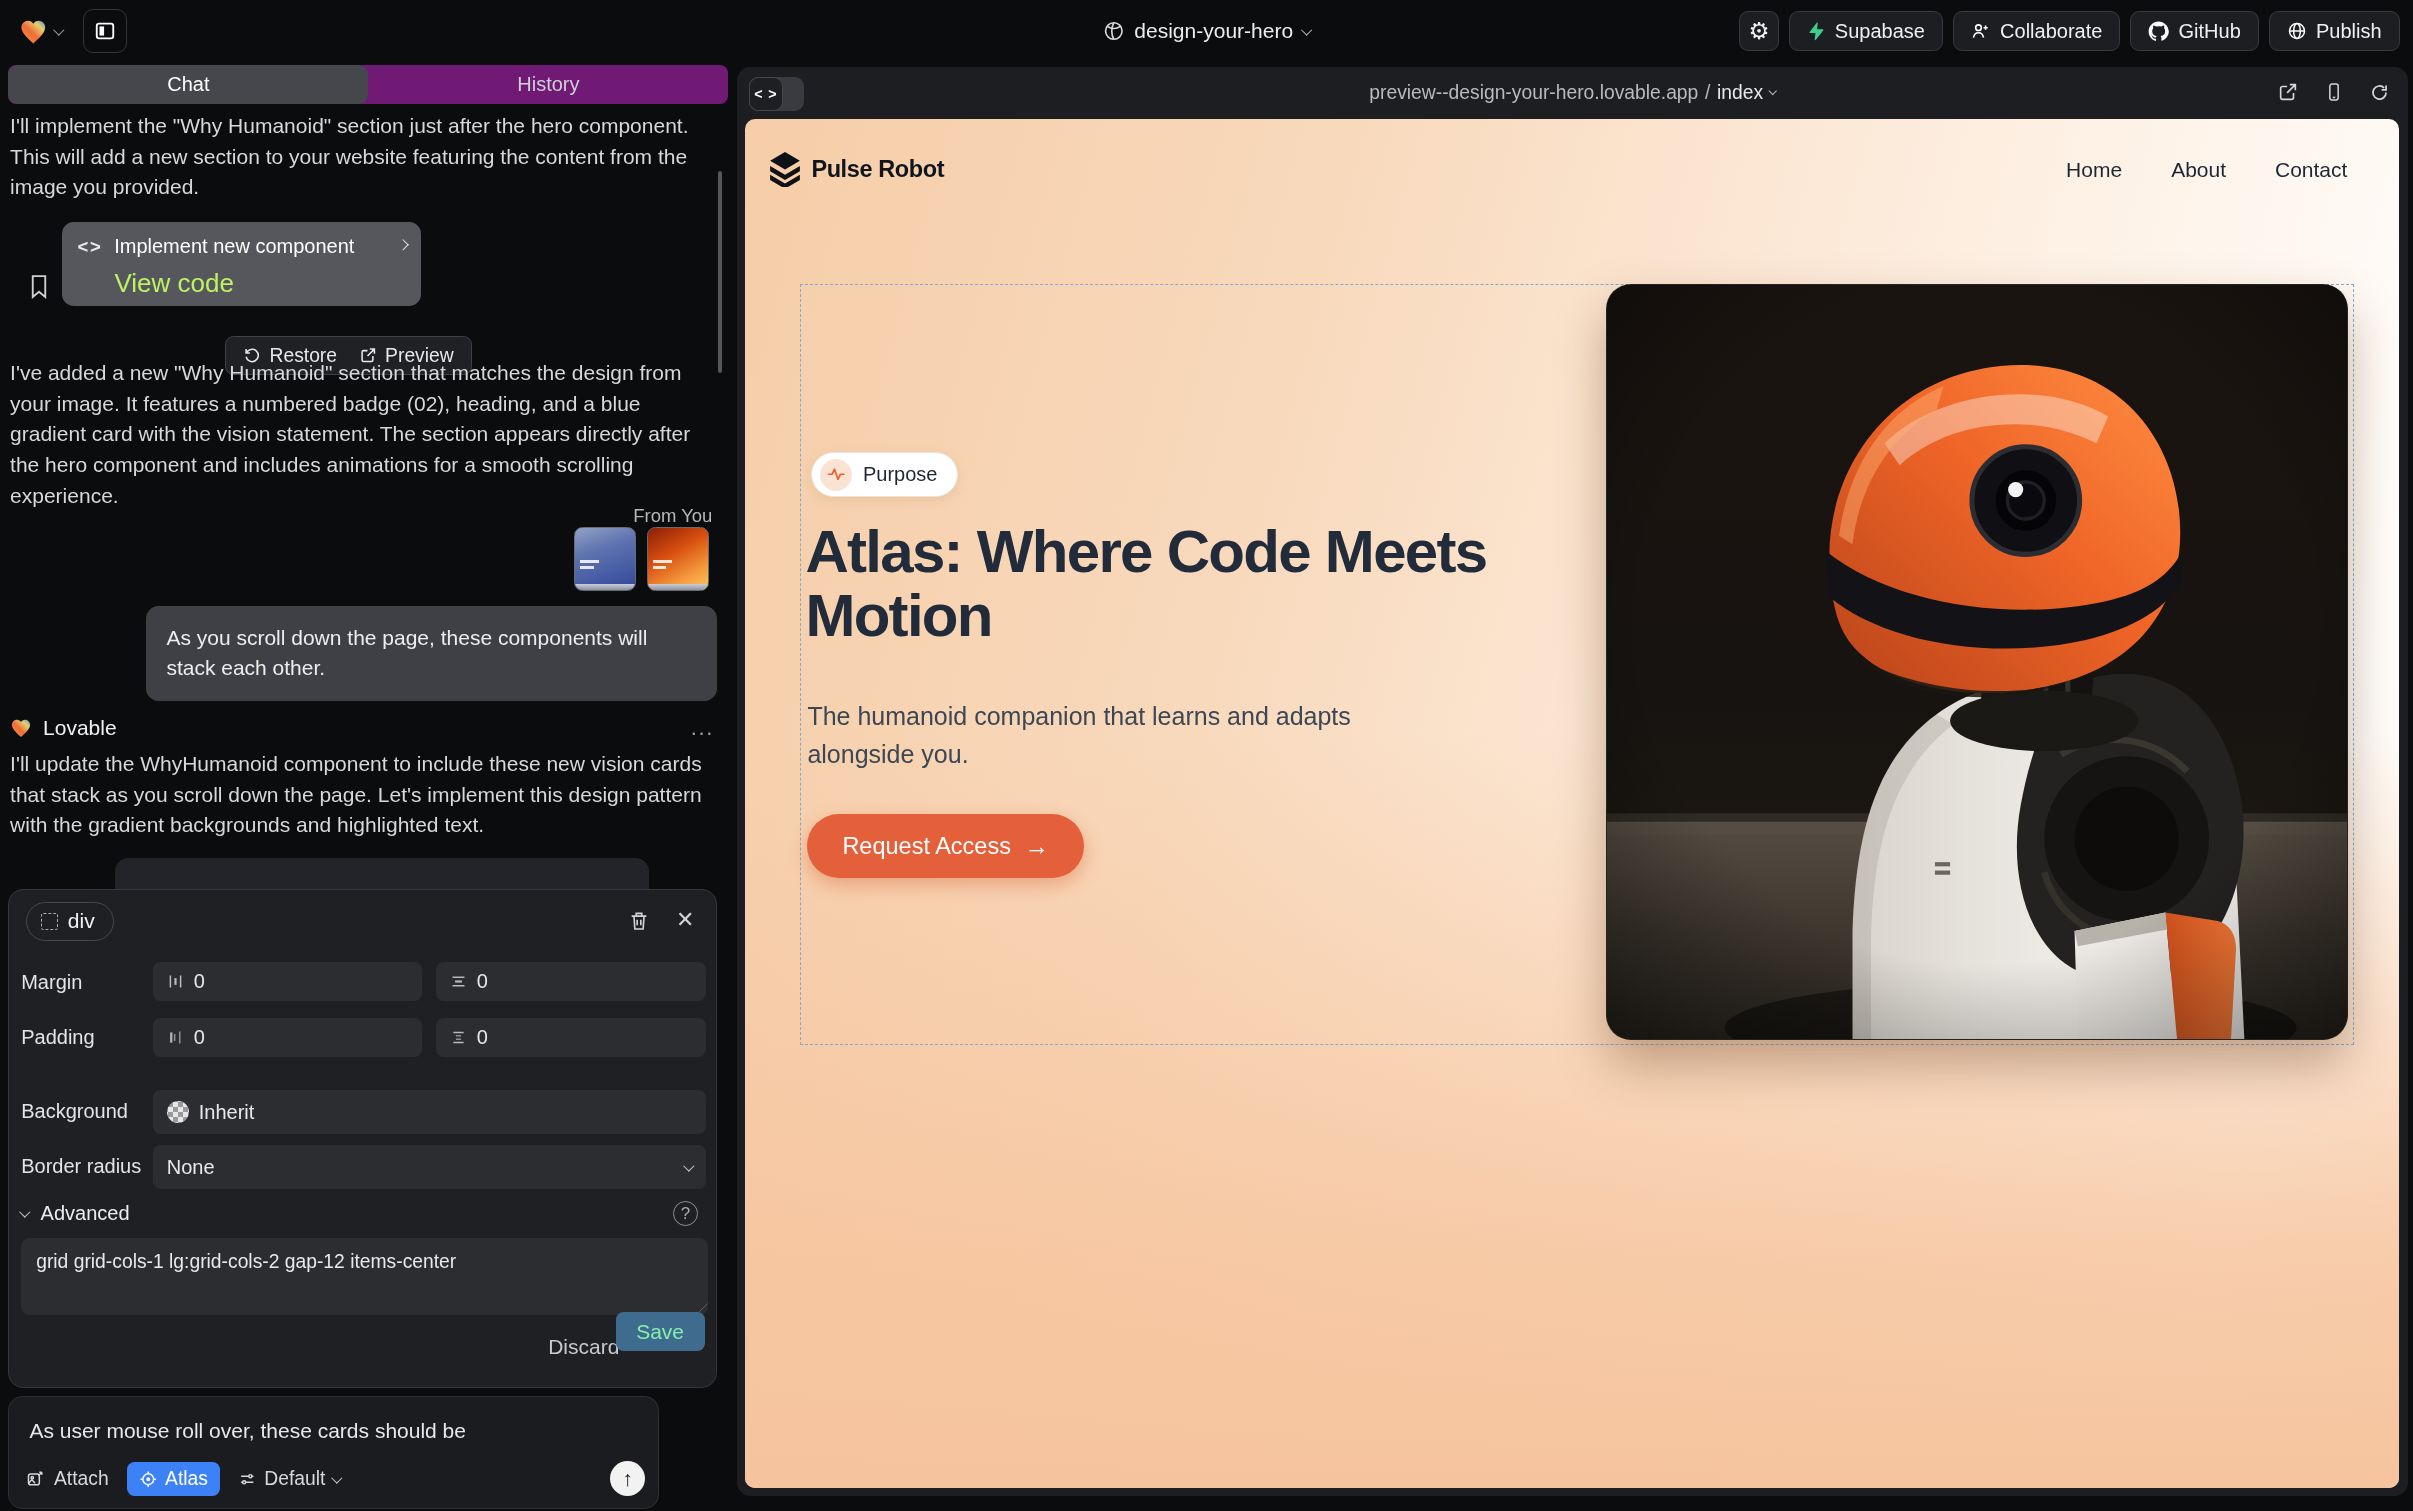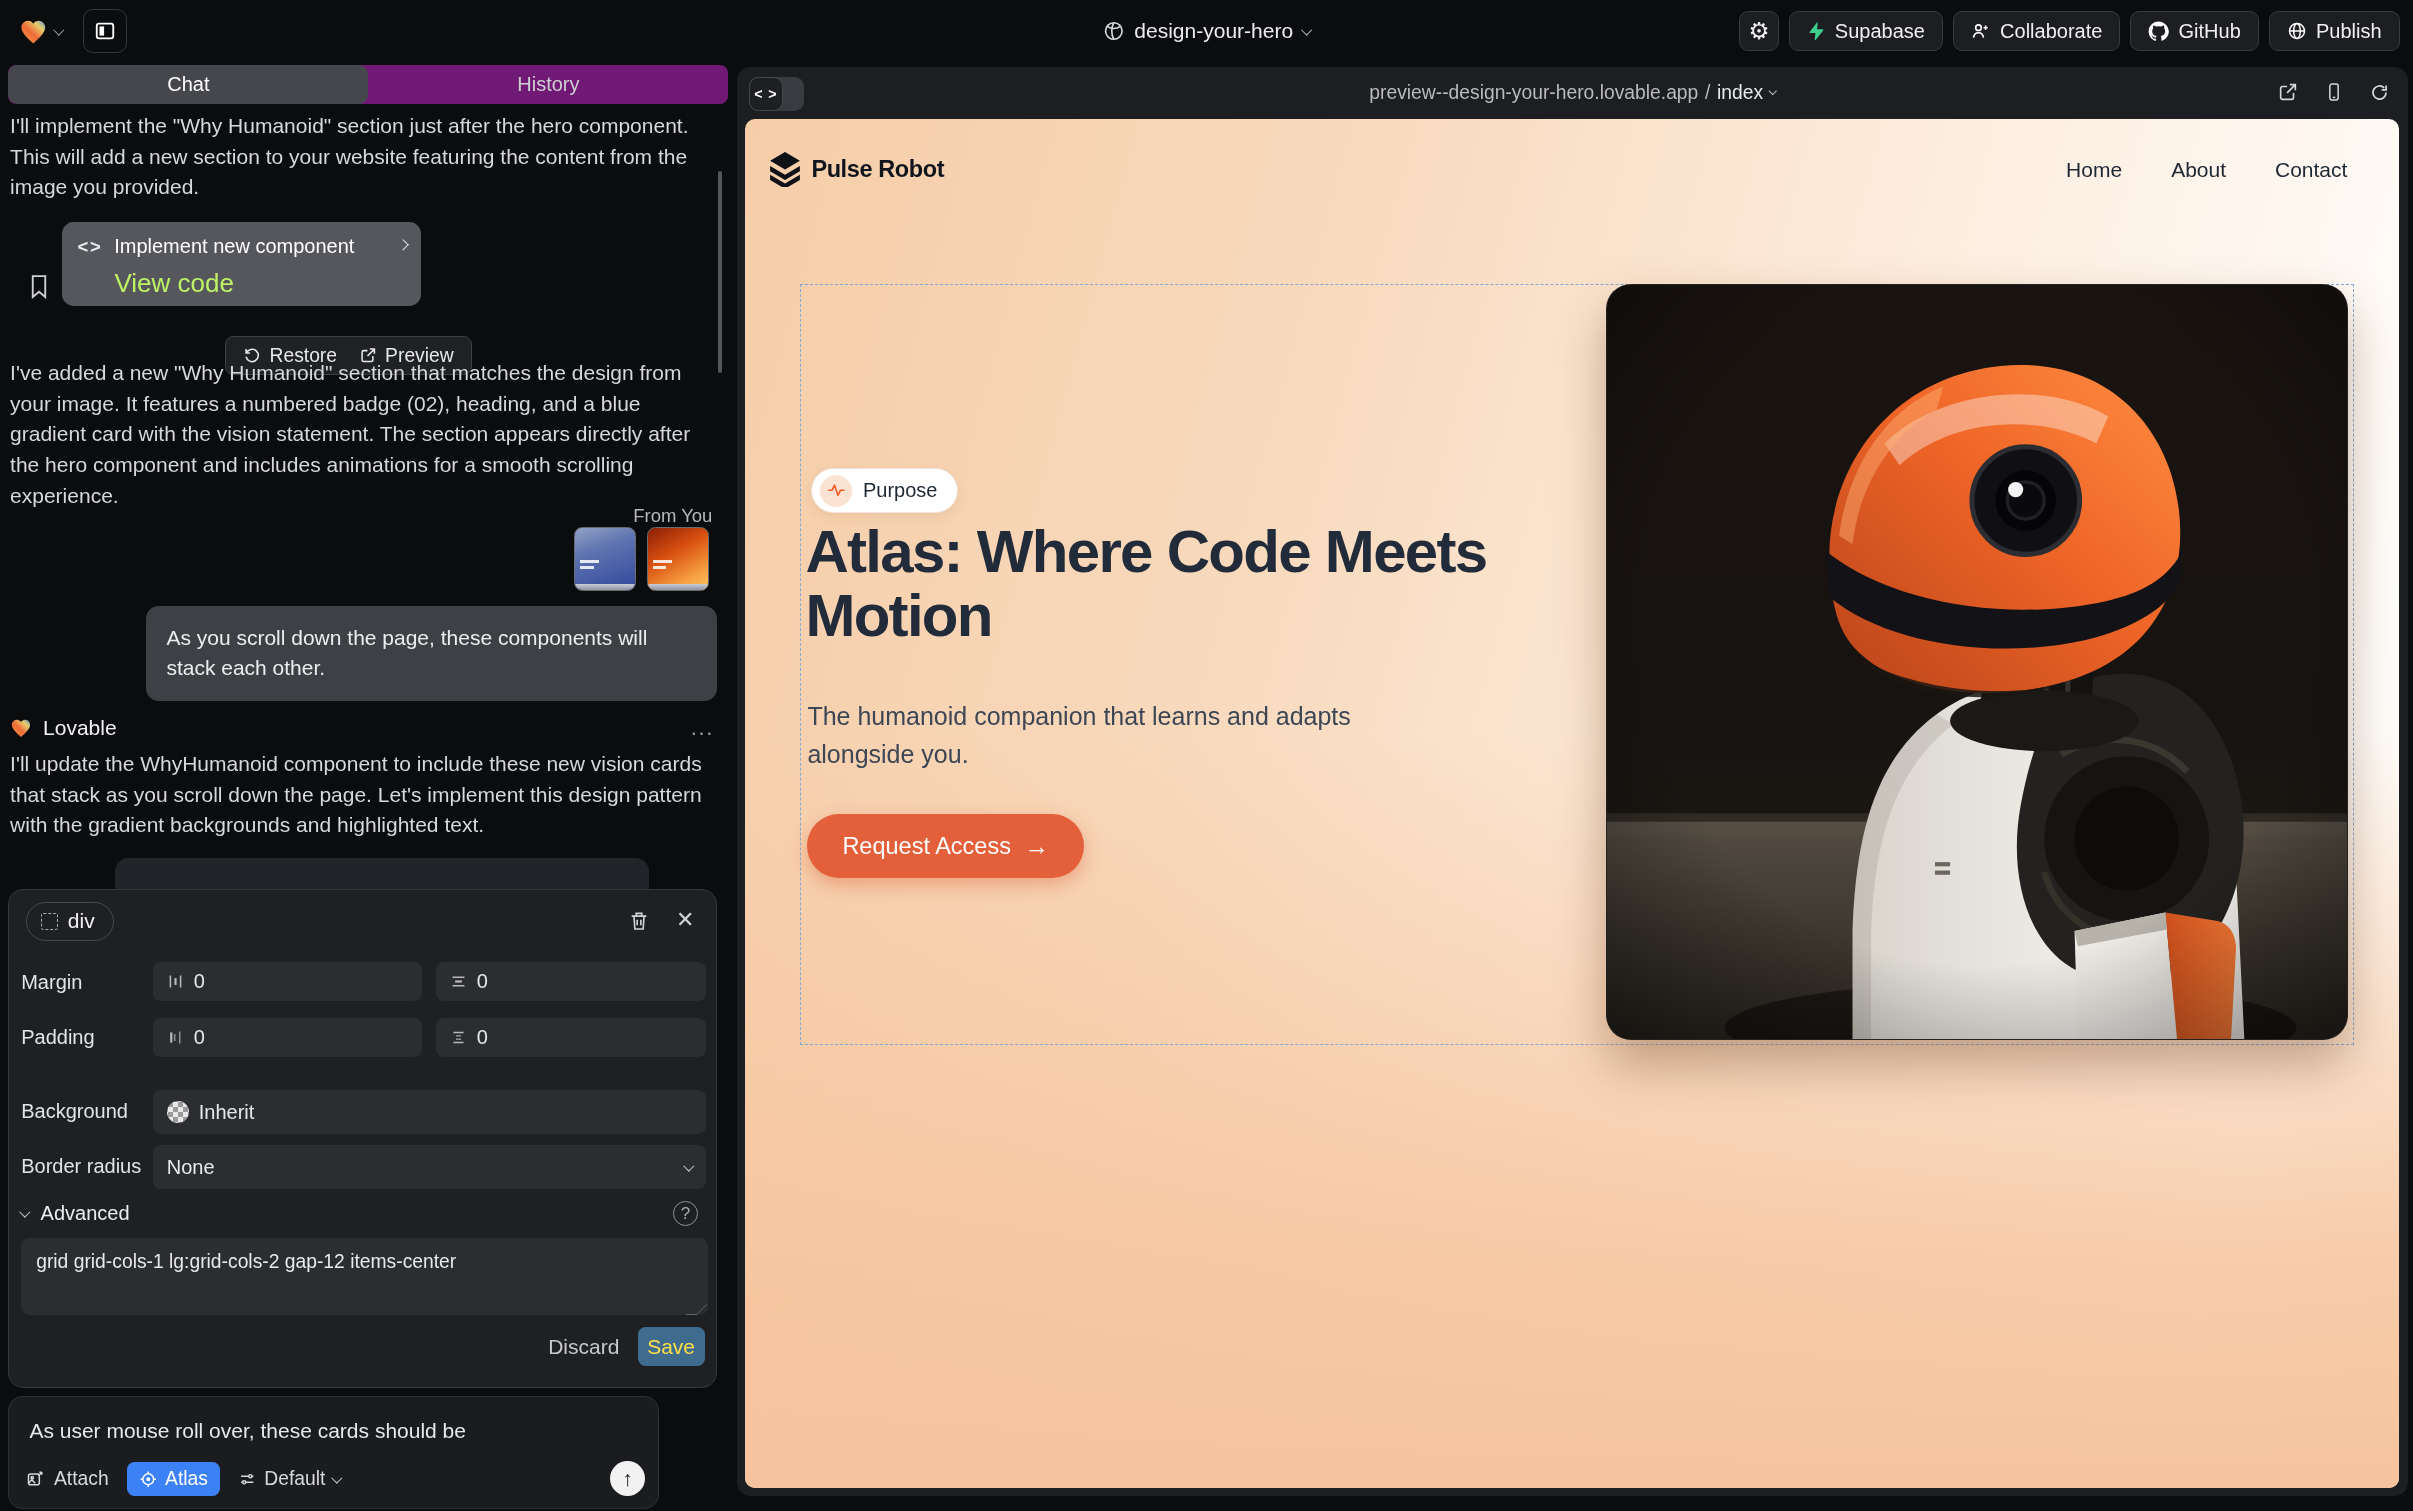--- a/index.html
+++ b/index.html
@@ -62,21 +62,21 @@
   .field { position:absolute; height:39px; background:#2b2d31; border-radius:7.6px; display:flex; align-items:center; gap:10px; padding:0 13.4px; font-size:20px; color:#e8e9eb; }
   .f1 { left:144px; width:269px; } .f2 { left:427px; width:270px; }
   .field.wide { left:144px; width:553px; }
   .swatch { width:22px; height:22px; border-radius:50%; background:repeating-conic-gradient(#e8e8e8 0% 25%, #9a9a9a 0% 50%) 50%/10px 10px; }
   .sel-chev { margin-left:auto; color:#c9cacd; }
   #advanced-row { position:absolute; left:11.8px; top:312px; display:flex; align-items:center; gap:11.8px; font-size:20px; color:#eceded; }
   #help-circ { position:absolute; right:18.5px; top:311px; width:25px; height:25px; border:1.7px solid #8e8f93; border-radius:50%; color:#a9aaae; font-size:17px; display:flex; align-items:center; justify-content:center; }
   #classes-box { position:absolute; left:11.8px; top:348px; width:687px; height:77px; background:#2b2d31; border-radius:8.4px; padding:13.4px 15px; font-size:19.3px; color:#e8e9eb; resize:both; }
   .resize-grip { position:absolute; right:13.4px; top:413px; width:11.8px; height:11.8px; border-right:1.7px solid #8b8c90; border-bottom:1.7px solid #8b8c90; transform:skew(-45deg) rotate(0deg); opacity:.8; clip-path:polygon(100% 0,100% 100%,0 100%); }
   #discard-btn { position:absolute; right:97px; top:445px; font-size:21px; color:#c8c9cc; }
-  #save-btn { position:absolute; right:11.8px; top:437px; width:67px; height:39px; background:#3e6b8e; border-radius:7.6px; color:#fde047; font-size:21px; display:flex; align-items:center; justify-content:center; }
+  #save-btn { position:absolute; right:11.8px; top:422px; width:89px; height:39px; background:#3e6b8e; border-radius:7.6px; color:#86efac; font-size:21px; display:flex; align-items:center; justify-content:center; }
 
   
   #composer { position:absolute; left:0; top:1334px; width:651px; height:113px; background:#1b1c1f; border:0.8px solid #2f3035; border-radius:14.3px; }
   #composer-text { position:absolute; left:20px; top:22px; font-size:21px; color:#e7e8ea; }
   #composer-row { position:absolute; left:17px; bottom:11.8px; display:flex; align-items:center; gap:18.5px; font-size:19.3px; color:#d7d8db; }
   .c-item { display:flex; align-items:center; gap:7.6px; }
   #edit-pill { background:#3c82f6; color:#fff; border-radius:7.6px; height:34px; padding:0 11.8px; }
   #send-btn { position:absolute; right:13.4px; bottom:11.8px; width:35px; height:35px; border-radius:50%; background:#f2f2f3; color:#131417; font-size:21px; font-weight:bold; display:flex; align-items:center; justify-content:center; }
 
   
@@ -91,21 +91,21 @@
   #site { position:absolute; left:8.4px; top:52px; width:1654px; height:1369px; border-radius:10px; overflow:hidden;
           background:linear-gradient(105deg,#f6cda8 0%,#f8d9bc 30%,#fdeee0 62%,#fffdfa 88%,#fff7ee 100%); }
   #site-bottom-tint { position:absolute; left:0; bottom:0; width:100%; height:55%; background:linear-gradient(180deg,rgba(246,196,156,0) 0%,rgba(246,196,157,.85) 70%,#f5c49e 100%); }
 
   #site-nav { position:absolute; left:0; top:0; width:100%; height:101px; display:flex; align-items:center; padding:0 52px 0 25px; }
   #brand { display:flex; align-items:center; gap:11px; font-size:23.5px; font-weight:bold; color:#10151d; letter-spacing:-0.4px; }
   #site-links { margin-left:auto; display:flex; gap:49px; font-size:21px; color:#1d2734; }
 
   #selection-box { position:absolute; left:55px; top:165px; width:1554px; height:761px; border:1.7px dashed rgba(125,168,214,.95); }
 
-  #hero-badge { position:absolute; left:66px; top:333px; height:45px; display:flex; align-items:center; gap:11px; padding:0 20px 0 7.6px; background:#ffffff; border:0.8px solid #f0e4da; border-radius:839px; box-shadow:0 3.4px 11.8px rgba(150,90,40,.12); font-size:20px; color:#1d2734;margin-top:16px; }
+  #hero-badge { position:absolute; left:66px; top:333px; height:45px; display:flex; align-items:center; gap:11px; padding:0 20px 0 7.6px; background:#ffffff; border:0.8px solid #f0e4da; border-radius:839px; box-shadow:0 3.4px 11.8px rgba(150,90,40,.12); font-size:20px; color:#1d2734; }
   .badge-ic { width:32px; height:32px; border-radius:50%; background:#fbe3d4; display:flex; align-items:center; justify-content:center; }
 
   #hero-h1 { position:absolute; left:60px; top:401px; width:697px; font-size:60px; line-height:1.06; font-weight:bold; letter-spacing:-1.7px; color:#222b39; }
   #hero-p { position:absolute; left:62px; top:579px; width:571px; font-size:25px; line-height:1.5; color:#3d4654; }
   #hero-cta { position:absolute; left:62px; top:695px; height:64px; display:flex; align-items:center; gap:13.4px; padding:0 35px; background:#e4603a; border-radius:839px; color:#fff; font-size:23.5px; box-shadow:0 6.7px 18.5px rgba(208,74,32,.35); }
   .cta-arrow { font-size:25px; }
 
   #robot-card { position:absolute; left:861px; top:165px; width:742px; height:756px; border-radius:25px; overflow:hidden; background:#161210; box-shadow:0 25px 50px rgba(90,45,15,.35); border:0.8px solid rgba(255,255,255,.07); }
   #robot-card svg { display:block; width:100%; height:100%; }
 

